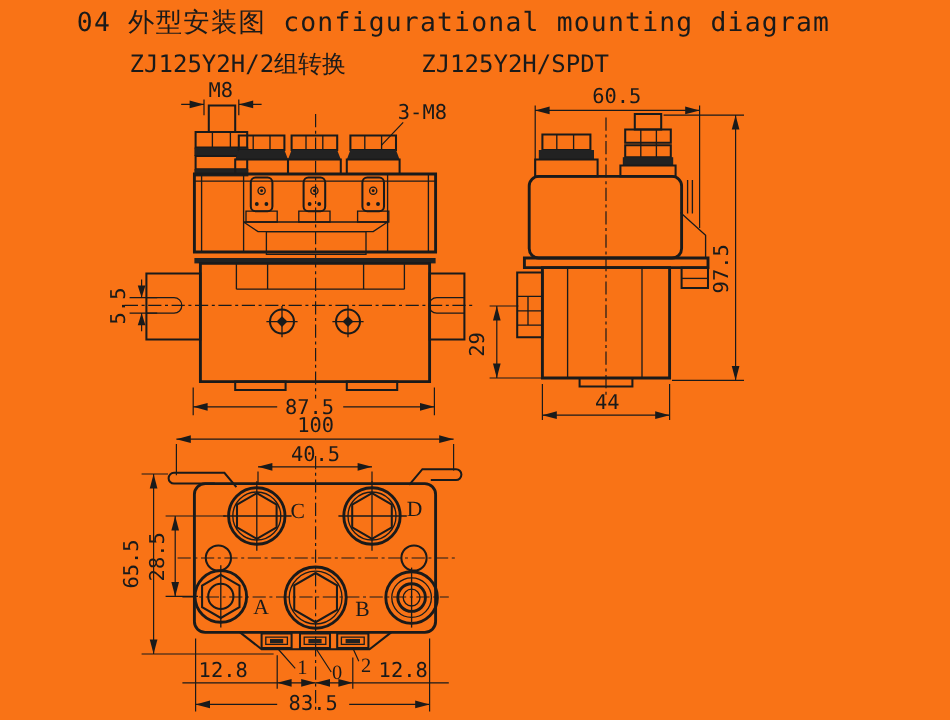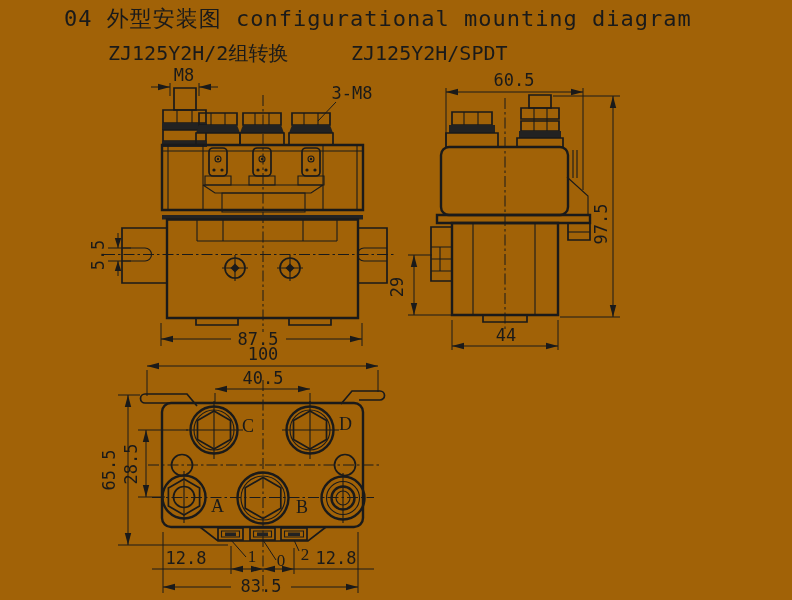--- a/index.html
+++ b/index.html
@@ -1,16 +1,16 @@
 <!DOCTYPE html>
 <html><head>
 <meta charset="utf-8">
 <style>
   html,body{margin:0;padding:0;background:#ffffff;}
-  #page{position:relative;width:792px;height:600px;background:#a16207;overflow:hidden;
+  #page{position:relative;width:792px;height:600px;background:#f97316;overflow:hidden;
         font-family:"DejaVu Sans Mono", monospace;}
   svg{position:absolute;left:0;top:0;}
   svg *{vector-effect:non-scaling-stroke;}
   .ln{stroke:#1a1a1a;fill:none;}
   .thick{stroke-width:2.4;}
   .med{stroke-width:1.7;}
   .thin{stroke-width:1.1;}
   .dim{stroke-width:1;}
   .cl{stroke:#1a1a1a;stroke-width:1;fill:none;stroke-dasharray:11 3 2.5 3;}
   .fillDark{fill:#222222;stroke:none;}

